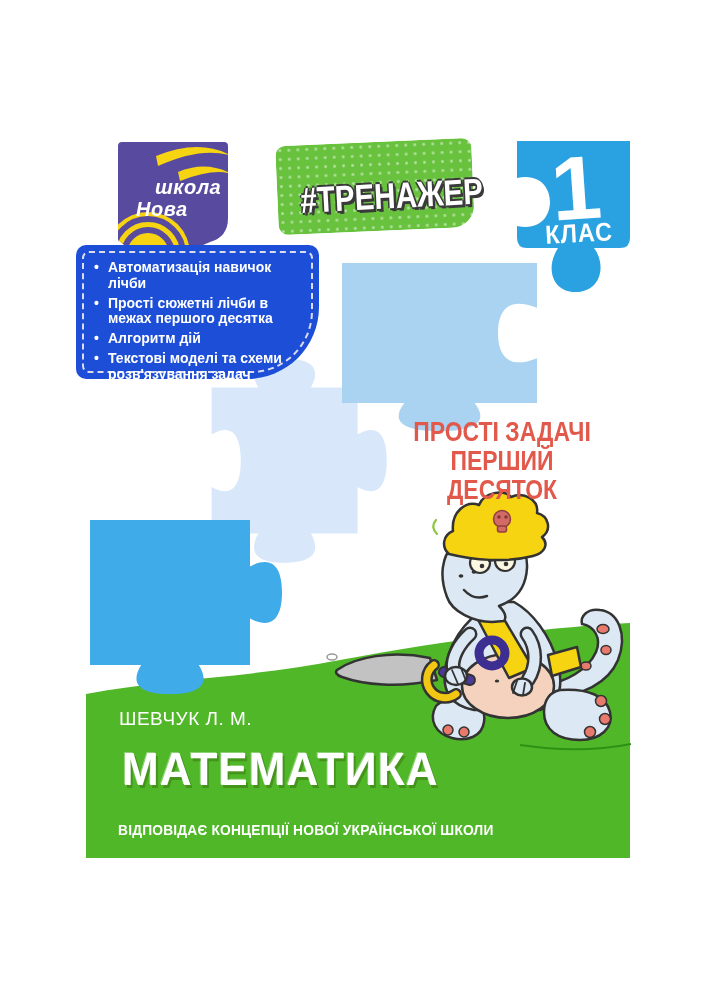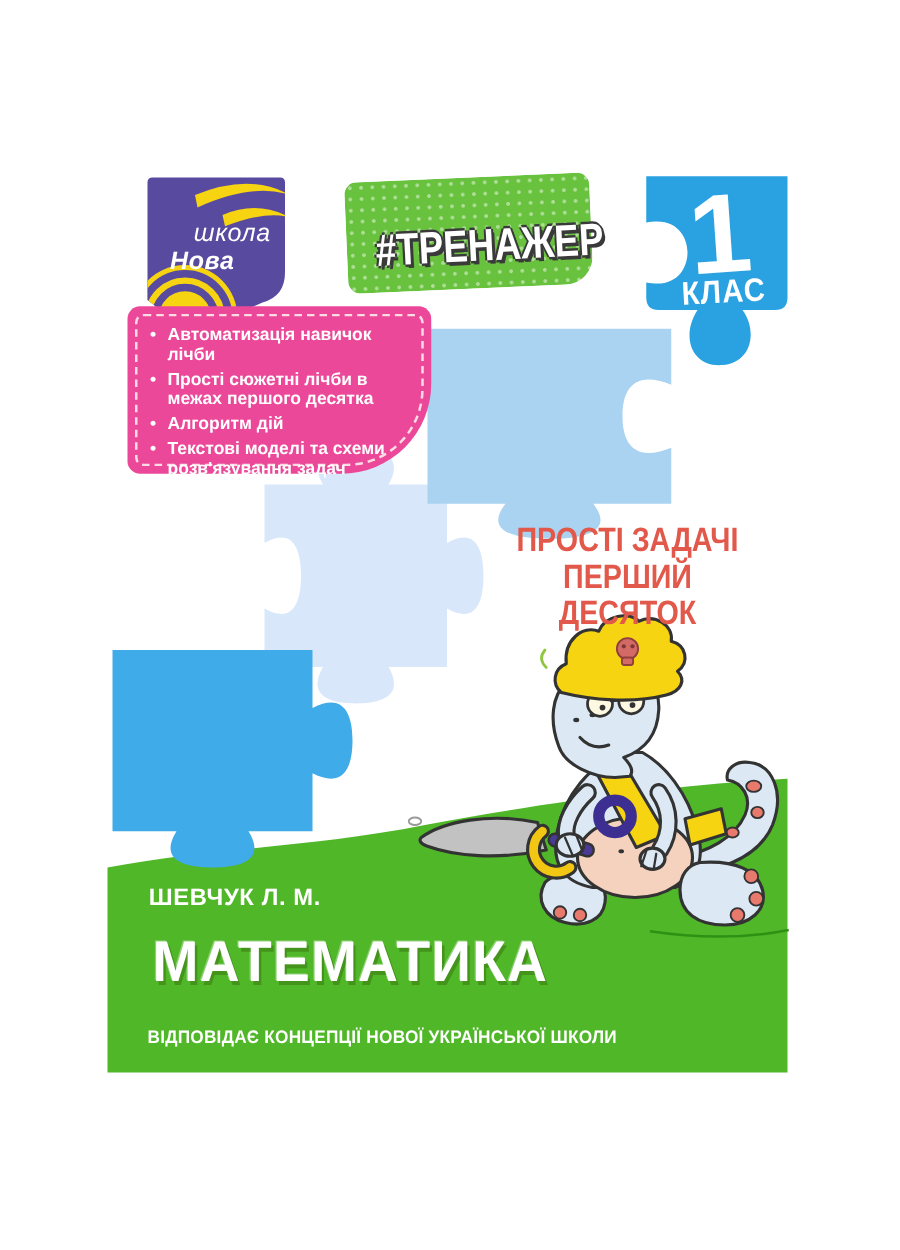--- a/index.html
+++ b/index.html
@@ -3,53 +3,53 @@
 <meta charset="utf-8">
 <style>
   html,body{margin:0;padding:0;background:#ffffff;}
   .page{position:relative;width:720px;height:1000px;background:#fff;overflow:hidden;
         font-family:"Liberation Sans","DejaVu Sans",sans-serif;}
   .abs{position:absolute;}
   svg.art{position:absolute;left:0;top:0;width:720px;height:1000px;}
 
   
   .logo-line1{left:136px;top:153px;font-size:20px;font-weight:bold;font-style:italic;color:#fff;letter-spacing:.5px;margin-top:45px;}
-  .logo-line2{left:155px;top:176px;font-size:20px;font-weight:normal;font-style:italic;color:#fff;letter-spacing:.5px;}
+  .logo-line2{left:155px;top:176px;font-size:20px;font-weight:bold;font-style:italic;color:#fff;letter-spacing:.5px;}
 
   
   .series-panel{left:277px;top:142px;width:196px;height:89px;background:#68c23e;
      border-radius:10px 10px 22px 10px;transform:rotate(-2.5deg);
      background-image:radial-gradient(rgba(255,255,255,.45) 1.2px,transparent 1.7px);
      background-size:9px 9px;}
   .series-label{left:284px;top:176px;width:182px;text-align:center;color:#fff;
      font-size:36px;font-weight:bold;transform:rotate(-3deg) scaleX(.82);transform-origin:center;
      text-shadow:2px 0 0 #3a3a3a,-2px 0 0 #3a3a3a,0 2px 0 #3a3a3a,0 -2px 0 #3a3a3a,3px 3px 0 #3a3a3a;}
 
   
   .grade-number{left:536px;top:143px;width:80px;text-align:center;color:#fff;font-size:90px;line-height:1;
      font-weight:bold;transform:rotate(-4deg);}
   .grade-word{left:540px;top:218px;width:78px;text-align:center;color:#fff;font-size:26px;font-weight:bold;
      transform:rotate(-3deg) scaleX(.9);letter-spacing:1px;}
 
   
-  .features-box{left:102px;top:245px;width:243px;height:134px;background:#ec4899;
+  .features-box{left:76px;top:245px;width:243px;height:134px;background:#1d4ed8;
      border-radius:10px 10px 72px 10px;}
   .features-box::before{content:"";position:absolute;left:6px;top:6px;right:6px;bottom:6px;
      border:2px dashed rgba(255,246,240,.85);border-radius:7px 7px 62px 7px;}
   .features-box ul{margin:0;padding:15px 14px 10px 16px;list-style:none;width:196px;}
   .features-box li{position:relative;padding-left:16px;color:#fff;font-size:14px;font-weight:bold;
      line-height:1.13;margin-bottom:4px;}
   .features-box li::before{content:"\2022";position:absolute;left:2px;top:0;color:#fff;}
 
   
   .subtitle{left:382px;top:418px;width:240px;text-align:center;color:#e2584a;font-weight:bold;
      font-size:27px;line-height:1.08;transform:scaleX(.85);transform-origin:center;}
 
   
-  .author{left:119px;top:708px;color:#fff;font-size:19px;font-weight:bold;letter-spacing:.5px;}
+  .author{left:119px;top:708px;color:#fff;font-size:19px;font-weight:normal;letter-spacing:.5px;}
   .title{left:122px;top:742px;color:#fff;font-size:46px;font-weight:bold;letter-spacing:1px;
      transform:scaleX(.96);transform-origin:left;
      text-shadow:2px 3px 0 rgba(60,125,20,.6),-1px -1px 0 rgba(255,255,255,.35);}
   .footer-note{left:118px;top:822px;color:#fff;font-size:14.5px;font-weight:bold;letter-spacing:.2px;
      transform:scaleX(.95);transform-origin:left;}
 </style>
 </head>
 <body>
 
 <div class="page">

